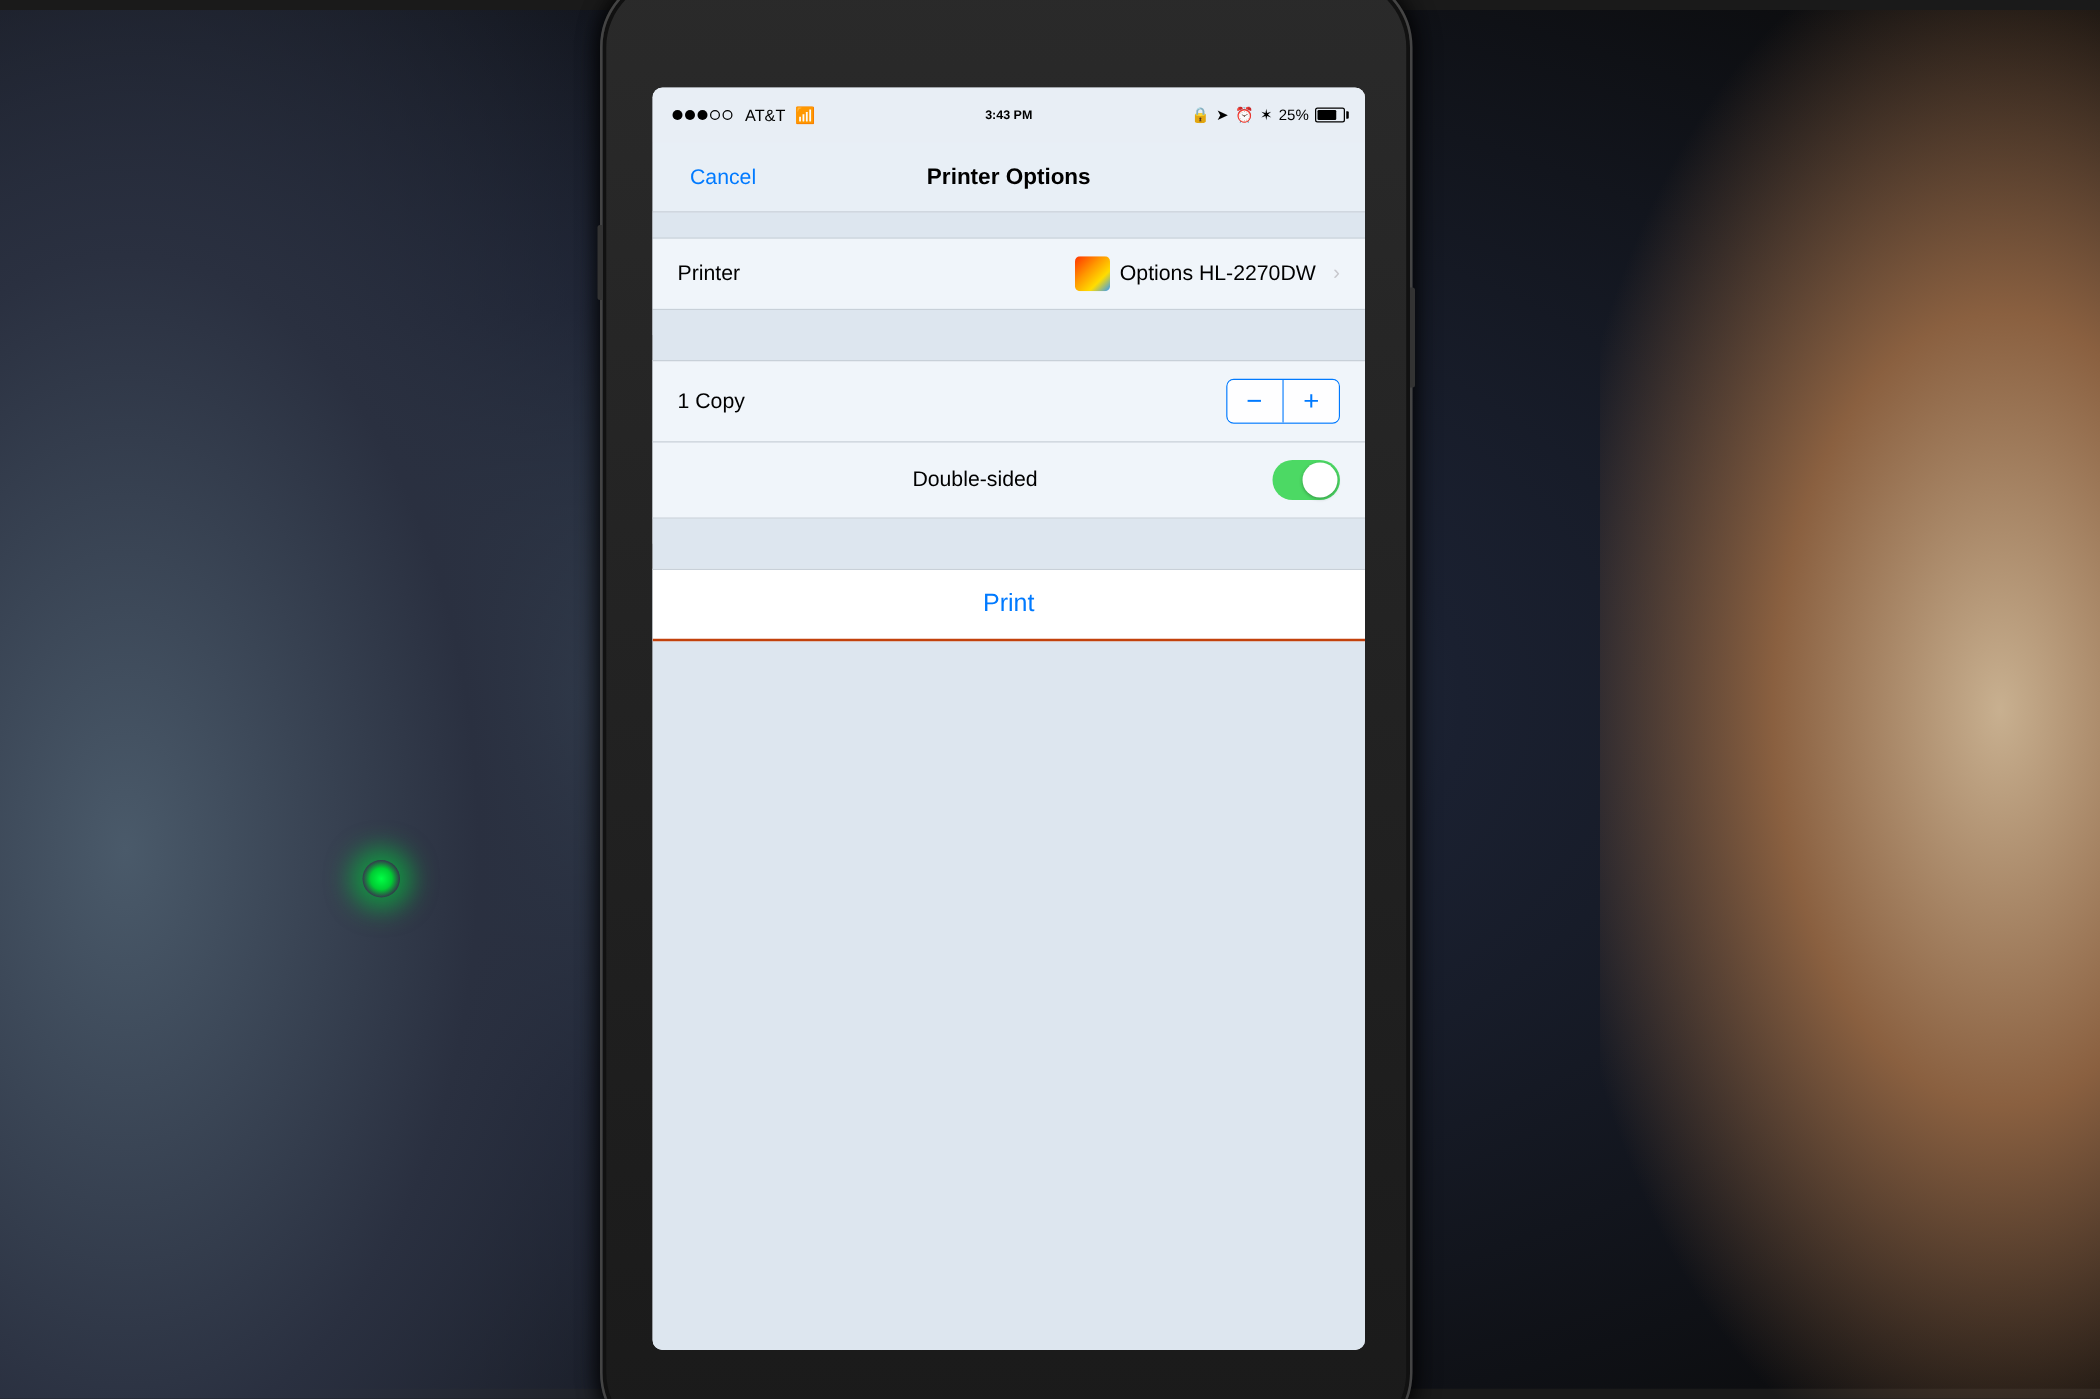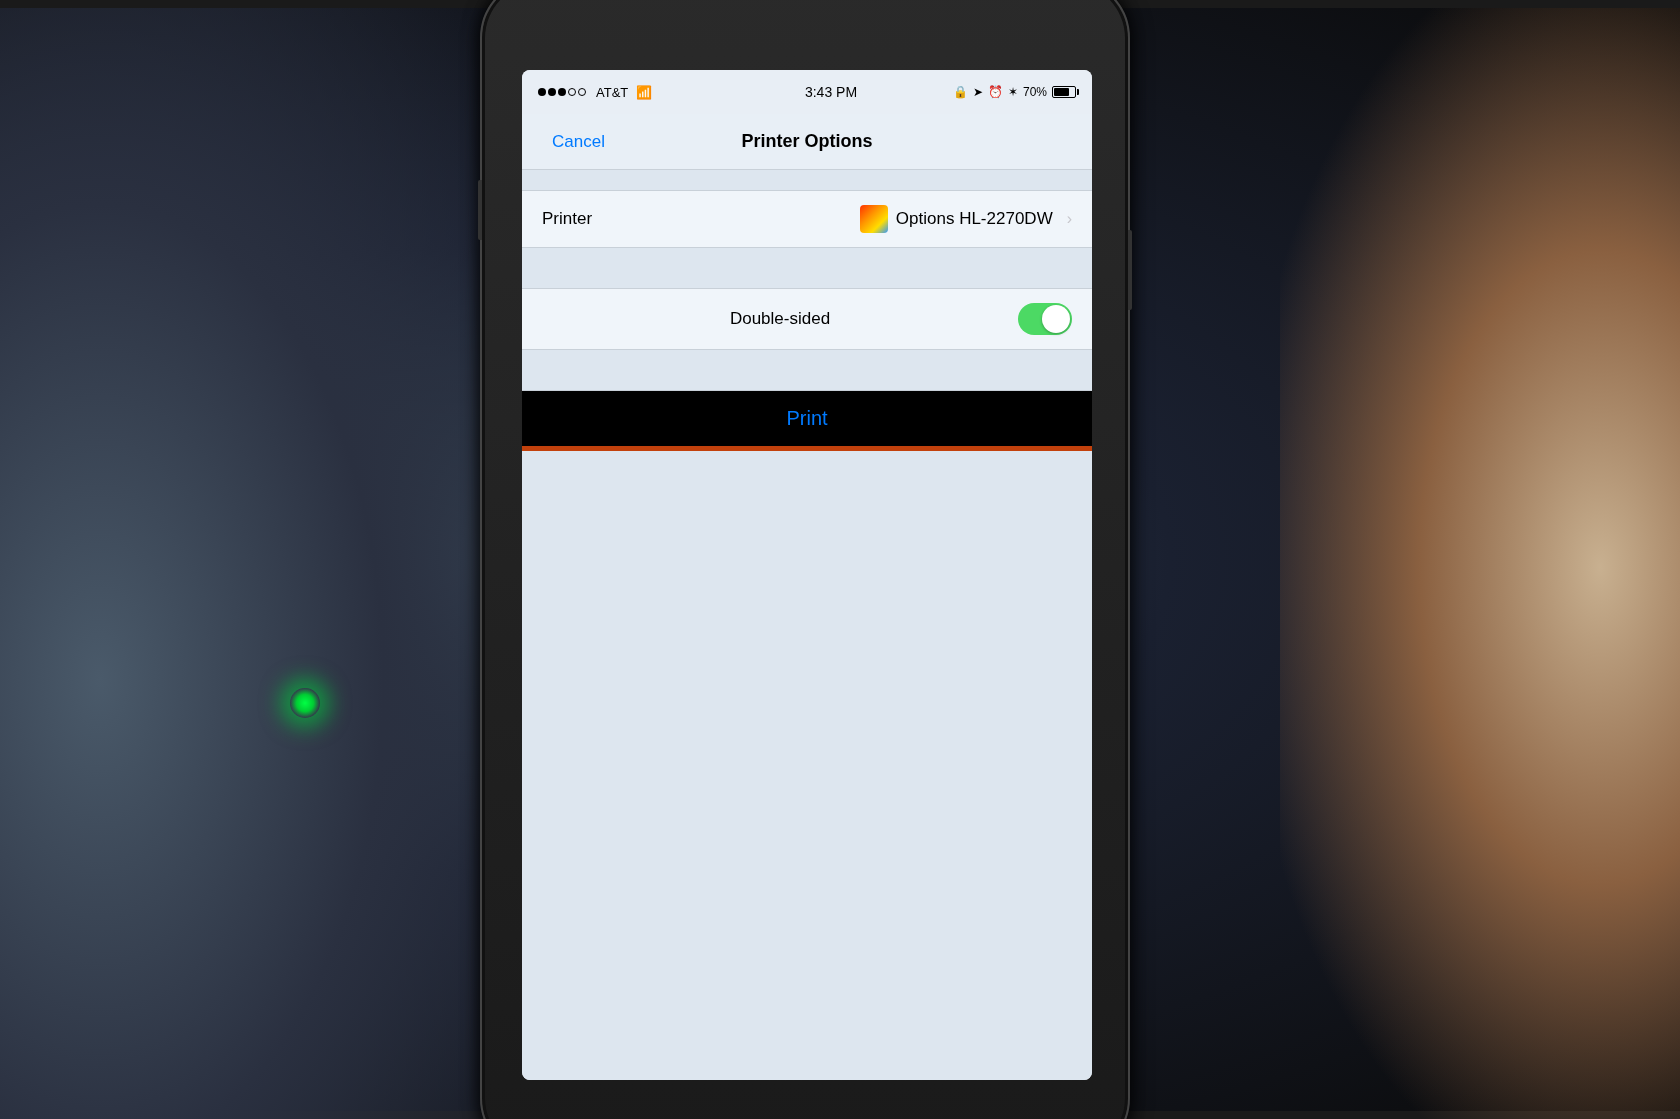--- a/index.html
+++ b/index.html
@@ -126,26 +126,25 @@
       font-weight: 500;
       margin-left: 4px;
     }
 
     .wifi-icon {
       margin-left: 4px;
       font-size: 13px;
     }
 
     .status-center {
-      font-size: 14px;
-      font-weight: 400;
+      font-size: 10px;
+      font-weight: 700;
       position: absolute;
       left: 50%;
       transform: translateX(-50%);
-      margin-left: 24px;
     }
 
     .status-right {
       display: flex;
       align-items: center;
       gap: 5px;
       font-size: 12px;
     }
 
     .battery-icon {
@@ -366,23 +365,23 @@
       width: 28px;
       height: 28px;
       border-radius: 50%;
       background: white;
       box-shadow: 0 1px 3px rgba(0,0,0,0.3);
     }
 
     
     .print-section {
       margin-top: 20px;
-      background: #000000;
+      background: #ffffff;
       border-top: 1px solid #c8d0d8;
-      border-bottom: 5px solid #c2410c;
+      border-bottom: 2px solid #c2410c;
     }
 
     .print-row {
       display: flex;
       align-items: center;
       justify-content: center;
       padding: 16px 20px;
     }
 
     .print-btn {
@@ -440,21 +439,21 @@
           </div>
           <span class="carrier">AT&amp;T</span>
           <span class="wifi-icon">📶</span>
         </div>
         <div class="status-center">3:43 PM</div>
         <div class="status-right">
           <span>🔒</span>
           <span>➤</span>
           <span>⏰</span>
           <span>✶</span>
-          <span>70%</span>
+          <span>25%</span>
           <div class="battery-icon">
             <div class="battery-body">
               <div class="battery-fill"></div>
             </div>
           </div>
         </div>
       </div>
 
       <div class="nav-bar">
         <span class="nav-cancel">Cancel</span>
@@ -474,20 +473,28 @@
               </div>
               <span>Options HL-2270DW</span>
               <span class="chevron">›</span>
             </div>
           </div>
         </div>
 
         <div class="section-gap"></div>
 
         <div class="copy-section">
+          <div class="copy-row">
+            <span class="copy-label">1 Copy</span>
+            <div class="stepper">
+              <button class="stepper-btn">−</button>
+              <div class="stepper-divider"></div>
+              <button class="stepper-btn">+</button>
+            </div>
+          </div>
 
           <div class="double-sided-row">
             <span class="double-sided-label">Double-sided</span>
             <div class="toggle">
               <div class="toggle-knob"></div>
             </div>
           </div>
         </div>
 
         <div class="section-gap"></div>

